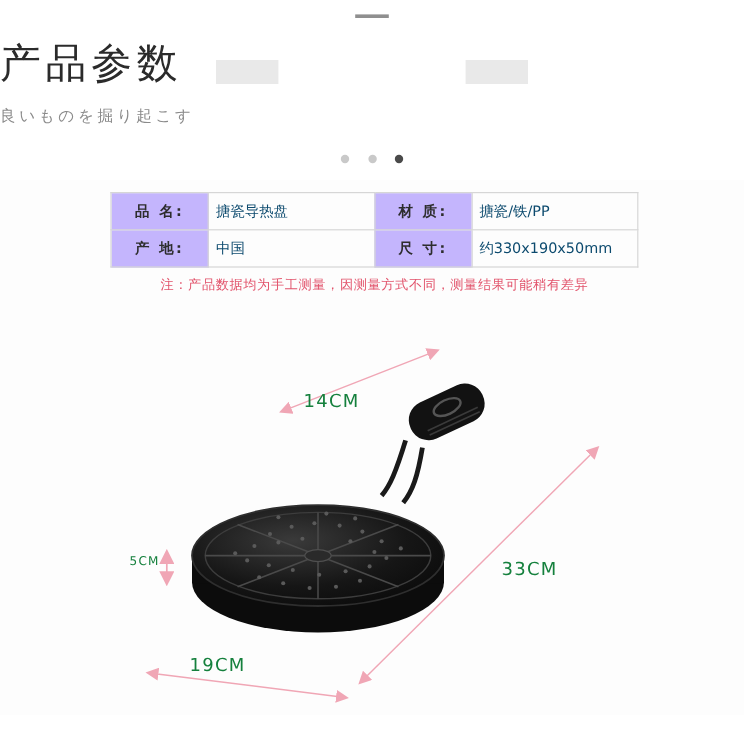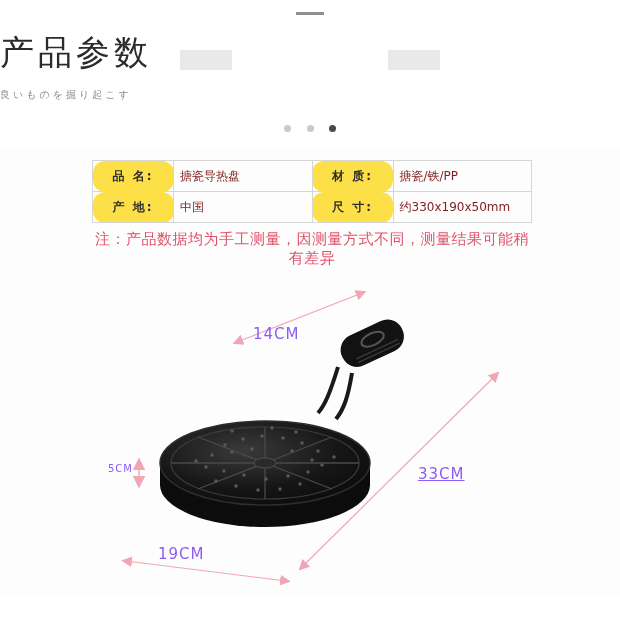--- a/index.html
+++ b/index.html
@@ -64,21 +64,21 @@
     display: inline-block;
     font-size: 34px;
     letter-spacing: 4px;
     color: #2b2b2b;
     font-weight: normal;
     z-index: 2;
     font-family: "DejaVu Sans", "Liberation Sans", sans-serif;
   }
   .sub-title {
     margin-top: 12px;
-    font-size: 10px;
+    font-size: 13px;
     letter-spacing: 3px;
     color: #8a8a8a;
   }
   .dots {
     margin-top: 16px;
     text-align: center;
   }
   .dots .dot {
     display: inline-block;
     width: 7px;
@@ -111,53 +111,52 @@
     height: 26px;
     padding: 2px 6px;
     vertical-align: middle;
   }
   td.lbl {
     width: 68px;
     text-align: center;
     font-weight: bold;
     letter-spacing: 2px;
     color: #2d2d2d;
-    background: #fde047;
-    border-radius: 12px;
+    background: #c4b5fd;
   }
   td.val {
     padding-left: 10px;
-    color: #7f1d1d;
+    color: #0c4a6e;
   }
   td.val.small { font-size: 11px; }
   .note {
     margin-top: 7px;
-    font-size: 15px;
+    font-size: 11px;
     color: #e2536b;
     letter-spacing: 0.5px;
     text-align: center;
   }
 
   
   .diagram {
     position: absolute;
     top: 285px;
     left: 0;
     width: 620px;
     height: 310px;
   }
   .dim-label {
     position: absolute;
     font-size: 15px;
-    color: #8b5cf6;
+    color: #15803d;
     letter-spacing: 1px;
     font-family: "DejaVu Sans", "Liberation Sans", sans-serif;
   }
   .lbl-14 { left: 253px; top: 40px; }
-  .lbl-33 { left: 418px; top: 180px; text-decoration: underline; }
+  .lbl-33 { left: 418px; top: 180px; }
   .lbl-19 { left: 158px; top: 260px; text-align: center; }
   .lbl-5  { left: 108px; top: 178px; font-size: 10px; }
 
   .arrow-svg {
     position: absolute;
     left: 0; top: 0;
   }
 
   .bottom-strip {
     position: absolute;

